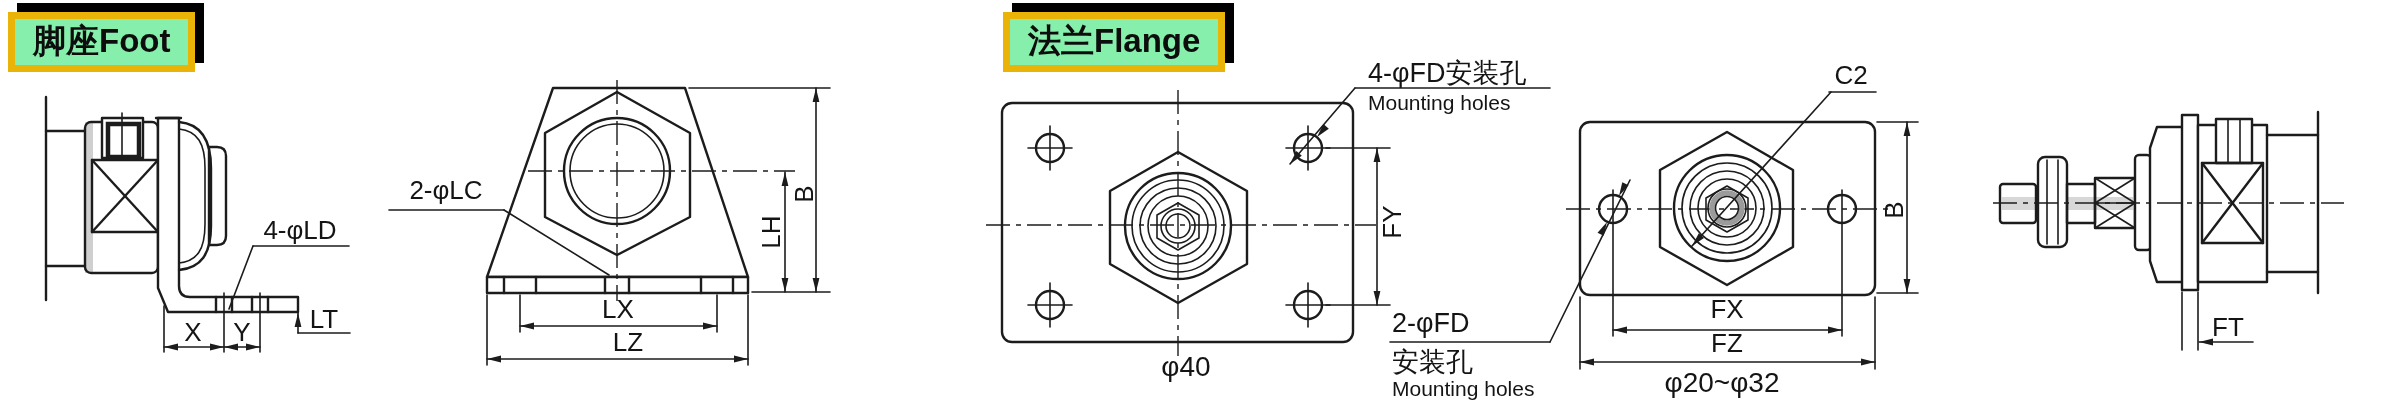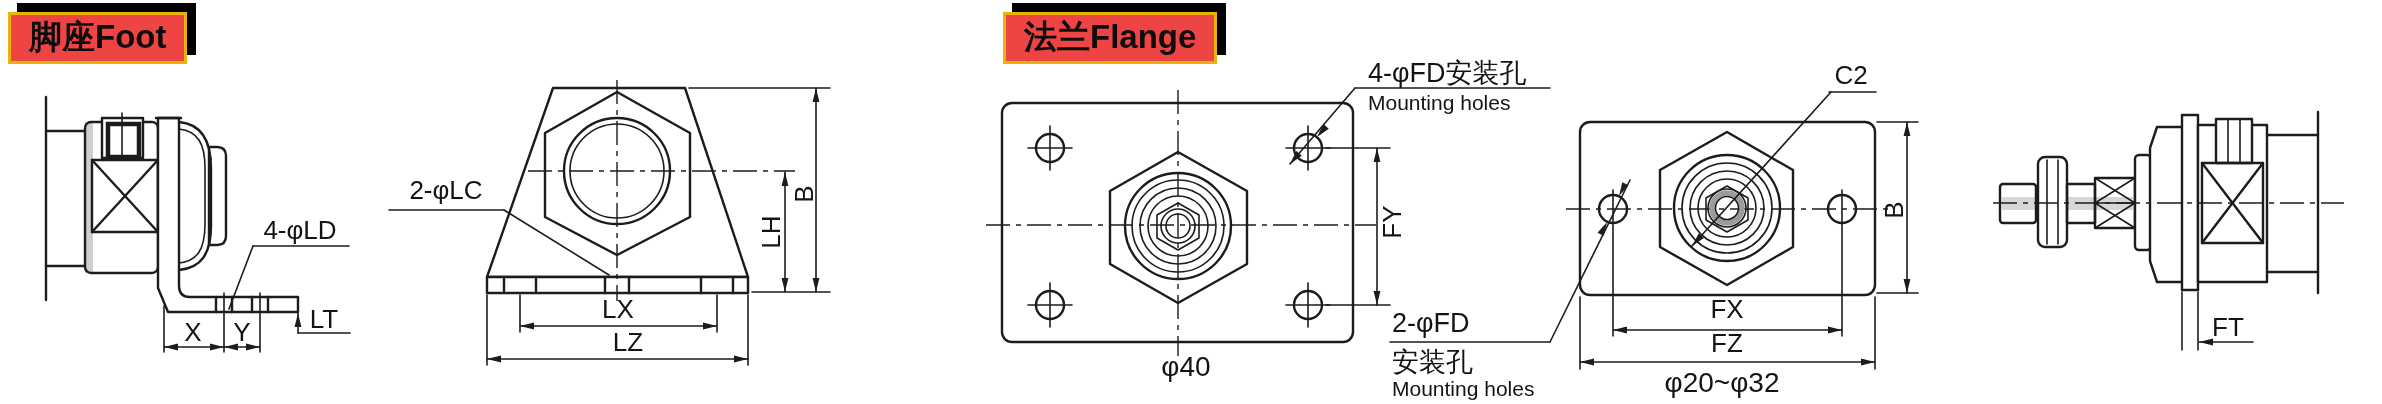--- a/index.html
+++ b/index.html
@@ -1,18 +1,18 @@
 <!DOCTYPE html>
 <html><head>
 <meta charset="utf-8">
 <style>
   html,body{margin:0;padding:0;background:#ffffff;}
   .page{position:relative;width:2382px;height:404px;background:#fff;overflow:hidden;
         font-family:"Liberation Sans",sans-serif;}
-  .tbox{position:absolute;background:#ef4444;border:3px solid #eab308;color:#0d0d0d;
+  .tbox{position:absolute;background:#86efac;border:7px solid #eab308;color:#0d0d0d;
         font-size:33px;font-weight:600;line-height:38px;padding:3px 18px 5px 18px;
         box-shadow:9px -9px 0 0 #000;white-space:nowrap;}
   #svgroot{position:absolute;left:0;top:0;}
   .o{fill:none;stroke:#1c1c1c;stroke-width:2.4;stroke-linejoin:round;stroke-linecap:round;}
   .t{fill:none;stroke:#1c1c1c;stroke-width:1.6;stroke-linejoin:round;stroke-linecap:round;}
   .hv{fill:none;stroke:#1c1c1c;stroke-width:4.5;}
   .cl{fill:none;stroke:#1c1c1c;stroke-width:1.4;stroke-dasharray:24 6 5 6;}
   .ar{fill:#1c1c1c;stroke:none;}
   .wf{fill:#ffffff;stroke:#1c1c1c;stroke-width:2.4;stroke-linejoin:round;}
   text{fill:#141414;}

